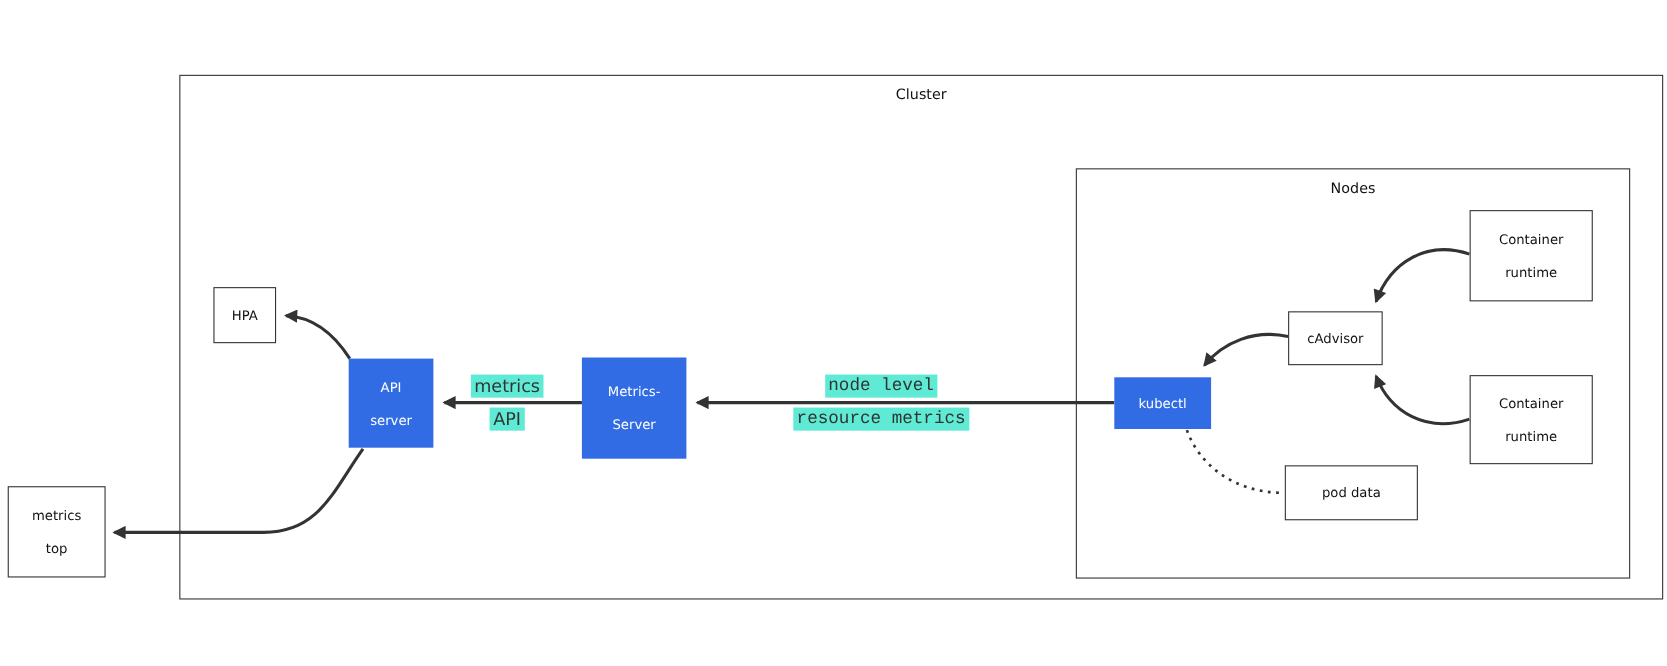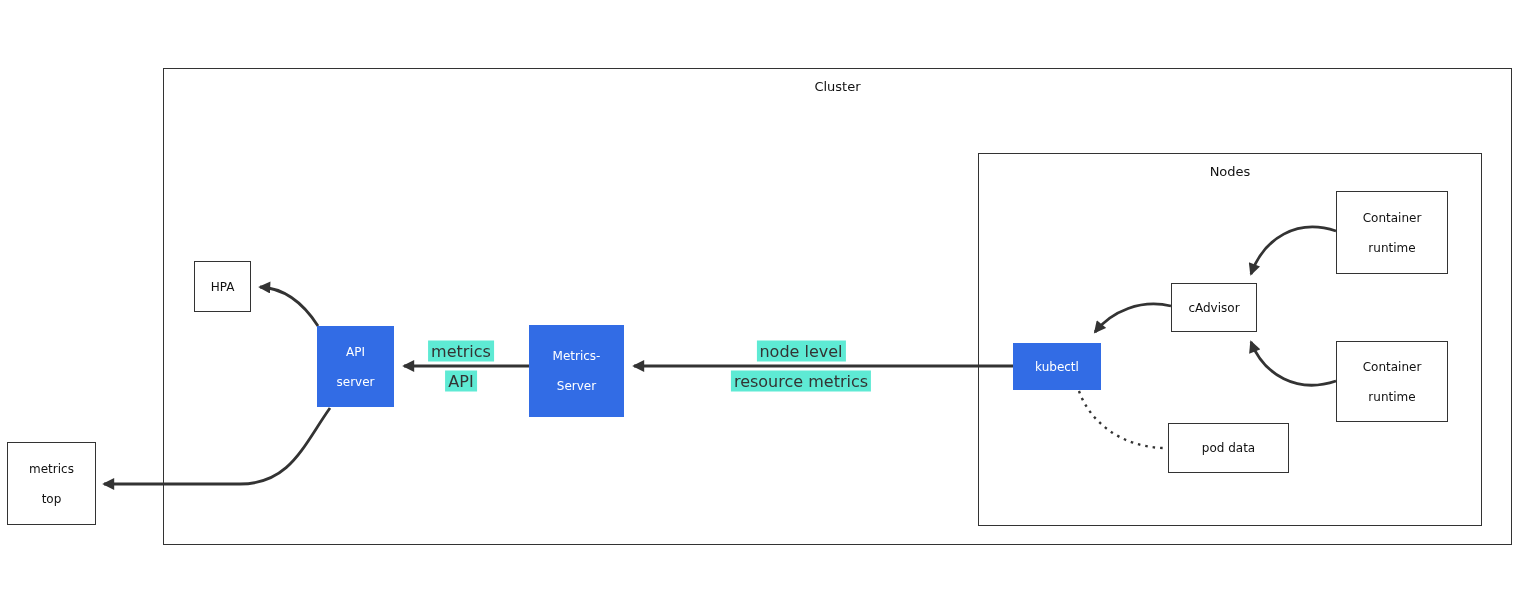--- a/index.html
+++ b/index.html
@@ -132,18 +132,18 @@
   <div class="node" style="left:7px; top:442px; width:89px; height:83px;">
     <span>metrics</span>
     <span>top</span>
   </div>
 
   <div class="edge-label" style="left:461px; top:366px;">
     <span>metrics</span>
     <span>API</span>
   </div>
 
-  <div class="edge-label" style="left:801px; top:366px;">
+  <div class="edge-label" style="left:801px; top:366px;font-family:Liberation Mono, monospace;">
     <span>node level</span>
     <span>resource metrics</span>
   </div>
 
 </div>
 
 </body></html>

